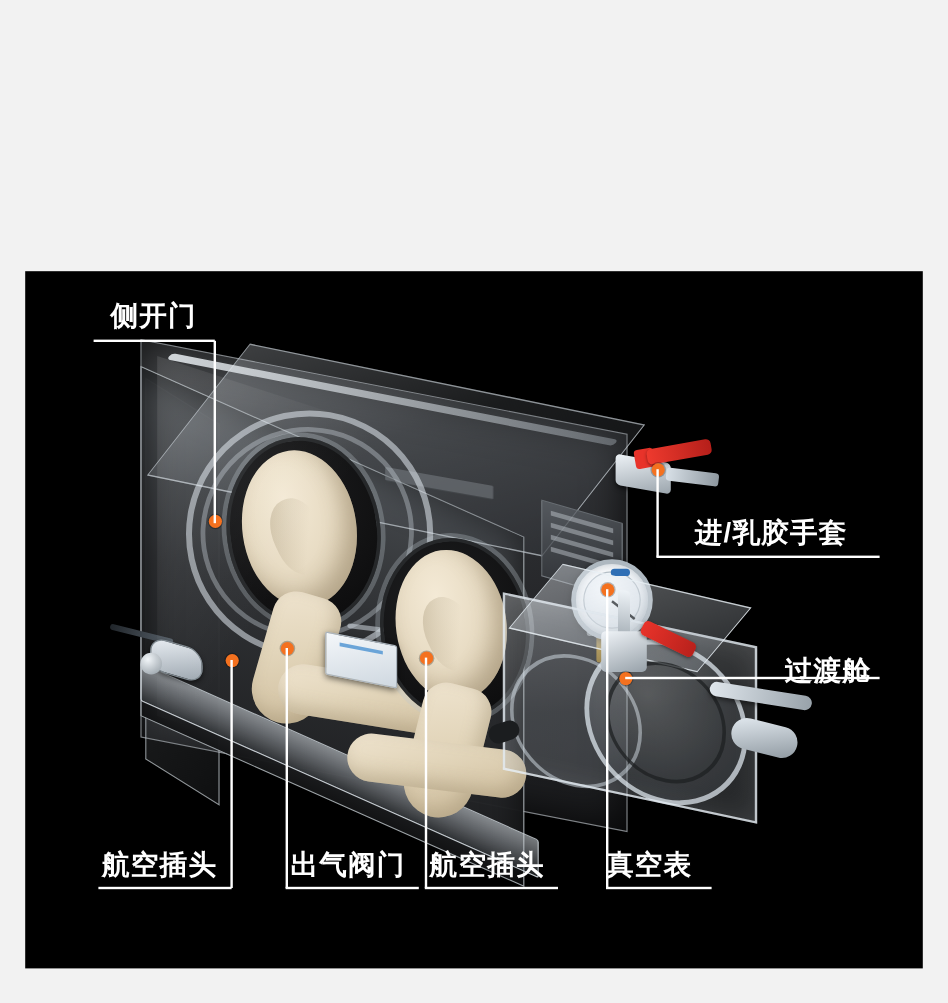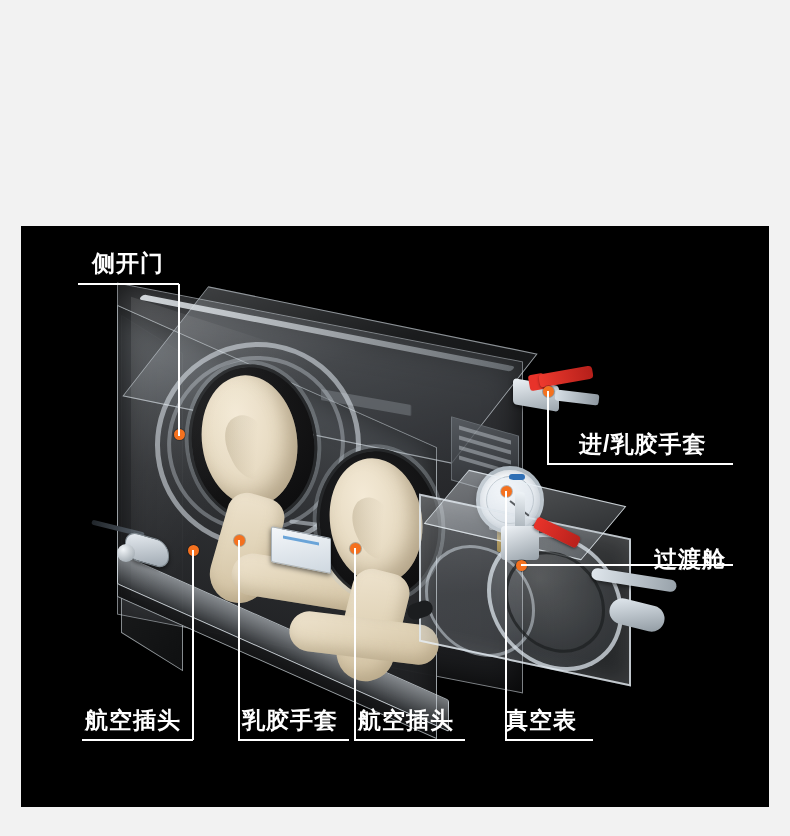--- a/index.html
+++ b/index.html
@@ -451,21 +451,21 @@
       <span class="dot" style="left:172px;top:324px;"></span>
       <span class="lead-v" style="left:171px;top:324px;height:190px;"></span>
       <span class="lead-h" style="left:61px;top:513px;width:111px;"></span>
       <span class="clabel" style="left:64px;top:479px;text-align:right;">航空插头</span>
     </div>
 
     <div class="callout">
       <span class="dot" style="left:218px;top:314px;"></span>
       <span class="lead-v" style="left:217px;top:314px;height:200px;"></span>
       <span class="lead-h" style="left:217px;top:513px;width:111px;"></span>
-      <span class="clabel" style="left:221px;top:479px;">乳胶手套</span>
+      <span class="clabel" style="left:221px;top:479px;">出气阀门</span>
     </div>
 
     <div class="callout">
       <span class="dot" style="left:334px;top:322px;"></span>
       <span class="lead-v" style="left:333px;top:322px;height:192px;"></span>
       <span class="lead-h" style="left:333px;top:513px;width:111px;"></span>
       <span class="clabel" style="left:337px;top:479px;">航空插头</span>
     </div>
 
     <div class="callout">

